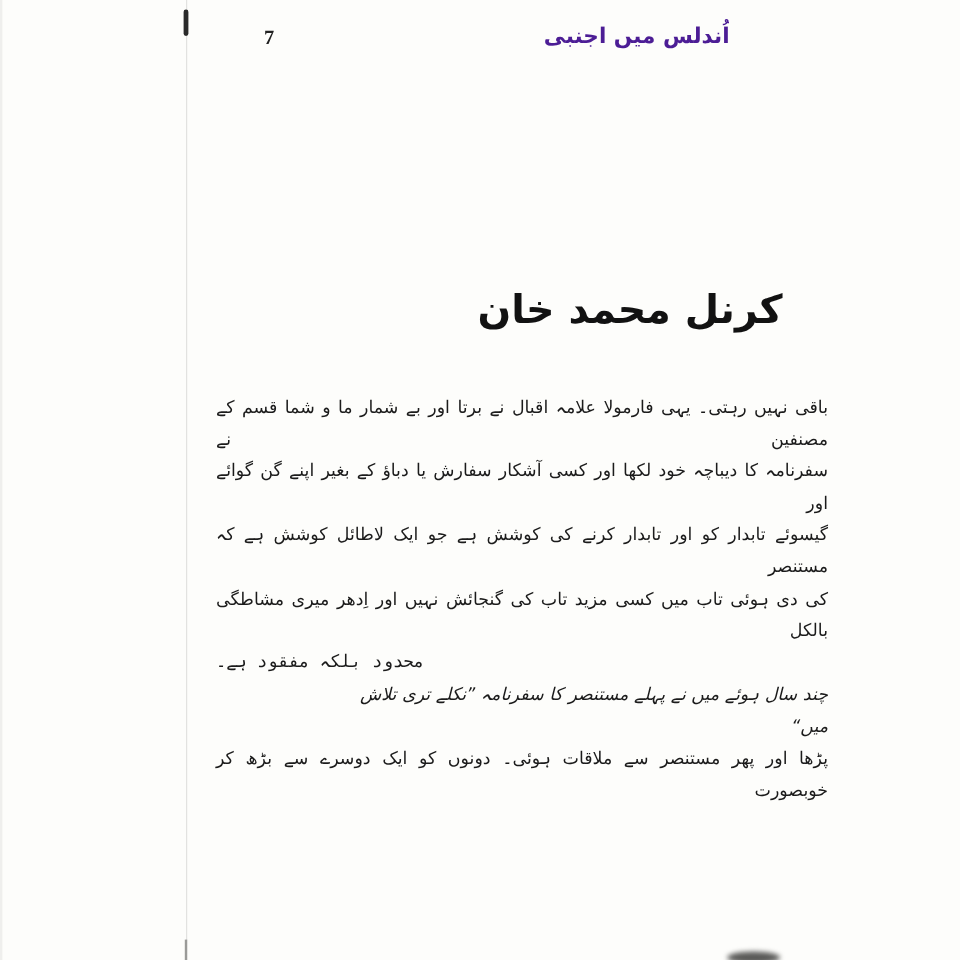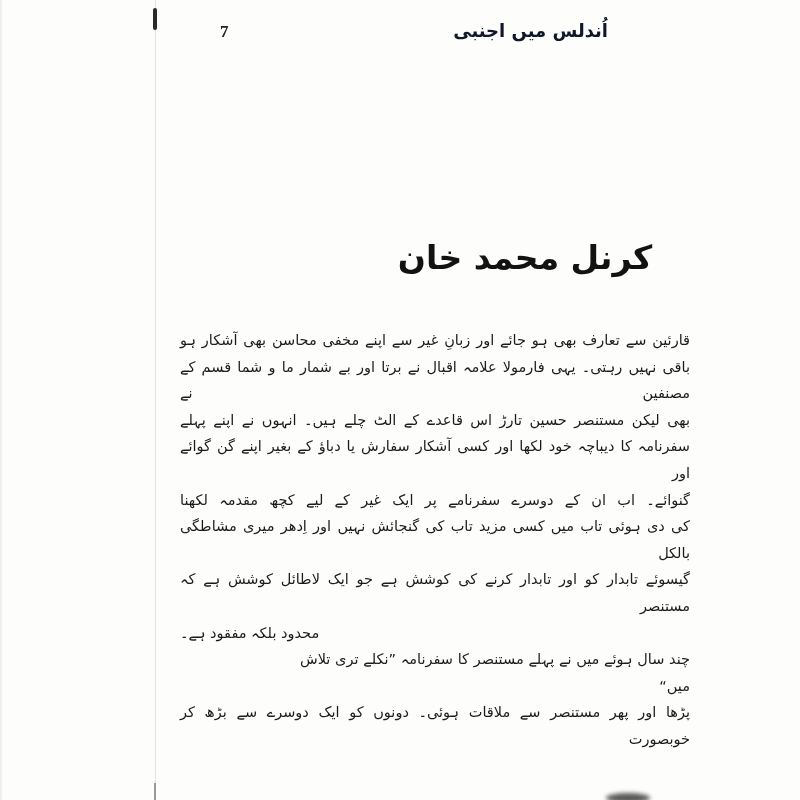--- a/index.html
+++ b/index.html
@@ -14,60 +14,57 @@
   .fold-ink-bottom{position:absolute;left:154px;top:783px;width:2px;height:17px;background:#9a9a98;}
   .edge-left{position:absolute;left:0;top:0;bottom:0;width:2px;background:#efefed;}
   .bottom-smudge{position:absolute;left:606px;top:793px;width:44px;height:10px;background:#5a5a58;border-radius:50%;filter:blur(2px);}
 
   .page-number{
     position:absolute;left:220px;top:22px;
     font-family:"Liberation Serif",serif;font-weight:bold;font-size:17px;color:#222;
   }
   .header-title{
     position:absolute;right:192px;top:20px;direction:rtl;
-    font-weight:bold;font-size:18px;color:#0f172a;white-space:nowrap;text-align:center;
+    font-weight:bold;font-size:18px;color:#4c1d95;white-space:nowrap;text-align:center;
   }
   .heading{
     position:absolute;top:238px;left:0;width:1050px;margin:0;
     text-align:center;direction:rtl;
     font-size:33px;font-weight:bold;color:#121212;letter-spacing:-1px;
   }
   .body-text{
     position:absolute;top:327px;left:180px;width:510px;
     direction:rtl;font-size:14.5px;line-height:26.6px;color:#1b1b1b;
   }
   .line{text-align:justify;text-align-last:justify;}
   .line.first-p1{padding-left:75px;}
-  .line.first-p2{padding-left:120px;}
-  .line.last-flush-left{text-align:center;text-align-last:left;}
+  .line.first-p2{padding-left:120px;font-style:italic;}
+  .line.last-flush-left{text-align:center;text-align-last:left;font-family:Liberation Mono, monospace;}
 </style>
 </head>
 <body>
 
 <div class="page">
 
   <div class="edge-left"></div>
   <div class="fold-line"></div>
   <div class="fold-ink-top"></div>
   <div class="fold-ink-bottom"></div>
   <div class="bottom-smudge"></div>
 
   <div class="page-number">7</div>
   <div class="header-title">اُندلس میں اجنبی</div>
 
   <h1 class="heading">کرنل محمد خان</h1>
 
   <div class="body-text">
-    <div class="line">قارئین سے تعارف بھی ہو جائے اور زبانِ غیر سے اپنے مخفی محاسن بھی آشکار ہو</div>
     <div class="line">باقی نہیں رہتی۔ یہی فارمولا علامہ اقبال نے برتا اور بے شمار ما و شما قسم کے مصنفین نے</div>
-    <div class="line">بھی لیکن مستنصر حسین تارڑ اس قاعدے کے الٹ چلے ہیں۔ انہوں نے اپنے پہلے</div>
     <div class="line">سفرنامہ کا دیباچہ خود لکھا اور کسی آشکار سفارش یا دباؤ کے بغیر اپنے گن گوائے اور</div>
-    <div class="line">گنوائے۔ اب ان کے دوسرے سفرنامے پر ایک غیر کے لیے کچھ مقدمہ لکھنا</div>
+    <div class="line">گیسوئے تابدار کو اور تابدار کرنے کی کوشش ہے جو ایک لاطائل کوشش ہے کہ مستنصر</div>
     <div class="line">کی دی ہوئی تاب میں کسی مزید تاب کی گنجائش نہیں اور اِدھر میری مشاطگی بالکل</div>
-    <div class="line">گیسوئے تابدار کو اور تابدار کرنے کی کوشش ہے جو ایک لاطائل کوشش ہے کہ مستنصر</div>
     <div class="line last-flush-left">محدود بلکہ مفقود ہے۔</div>
 
     <div class="line first-p2">چند سال ہوئے میں نے پہلے مستنصر کا سفرنامہ ”نکلے تری تلاش میں“</div>
     <div class="line">پڑھا اور پھر مستنصر سے ملاقات ہوئی۔ دونوں کو ایک دوسرے سے بڑھ کر خوبصورت</div>
 
   </div>
 
 </div>
 
 </body></html>

